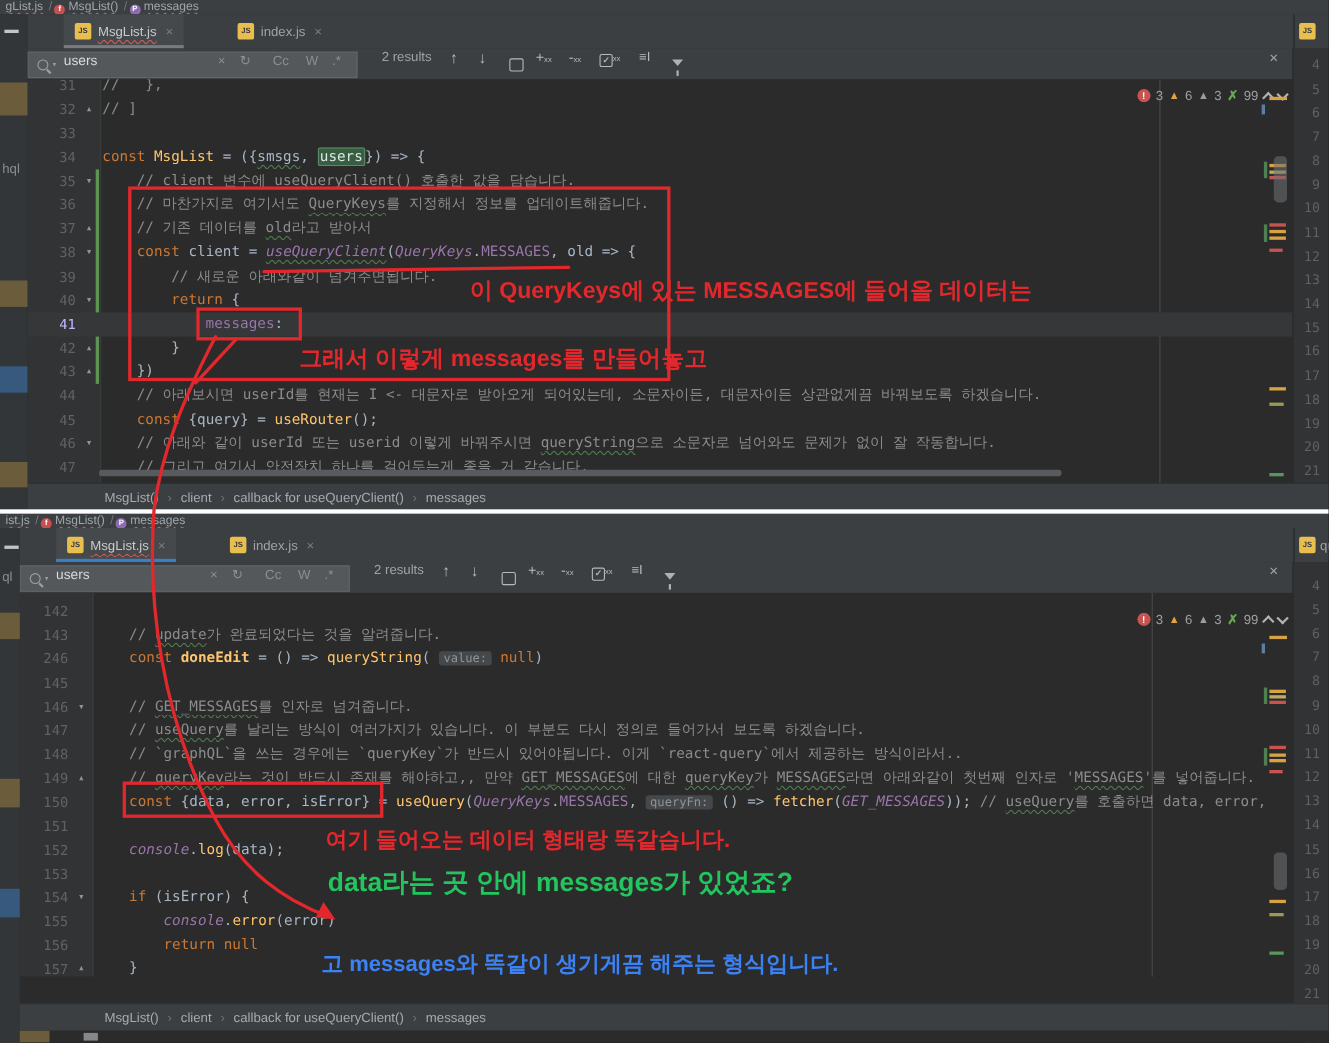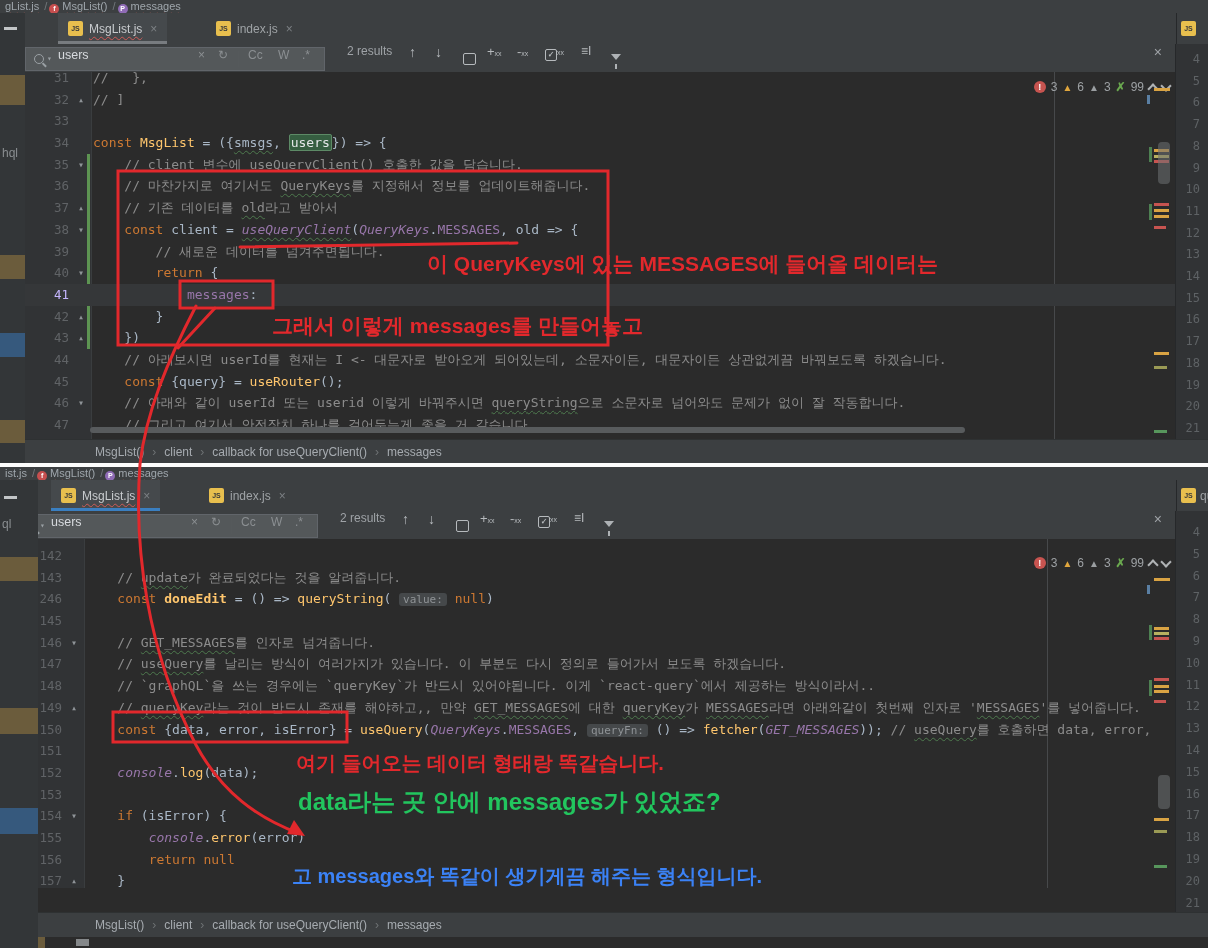--- a/index.html
+++ b/index.html
@@ -146,21 +146,21 @@
         <div class="guide" style="left: 1029px;"></div>
         <div class="rows" style="margin-top: -5px;">
           <div class="row"><span class="num">31</span><span class="tk-c">//   },</span></div>
           <div class="row"><span class="num">32</span><span class="fold">▴</span><span class="tk-c">// ]</span></div>
           <div class="row"><span class="num">33</span></div>
           <div class="row"><span class="num">34</span><span class="tk-k">const </span><span class="tk-f">MsgList</span><span class="tk-d"> = ({</span><span class="tk-w">smsgs</span><span class="tk-d">, </span><span class="tk-hit">users</span><span class="tk-d">}) =&gt; {</span></div>
           <div class="row"><span class="num">35</span><span class="fold">▾</span><span class="tk-c">    // client 변수에 useQueryClient() 호출한 값을 담습니다.</span></div>
           <div class="row"><span class="num">36</span><span class="tk-c">    // 마찬가지로 여기서도 </span><span class="tk-cw">QueryKeys</span><span class="tk-c">를 지정해서 정보를 업데이트해줍니다.</span></div>
           <div class="row"><span class="num">37</span><span class="fold">▴</span><span class="tk-c">    // 기존 데이터를 </span><span class="tk-cw">old</span><span class="tk-c">라고 받아서</span></div>
           <div class="row"><span class="num">38</span><span class="fold">▾</span><span class="tk-d">    </span><span class="tk-k">const </span><span class="tk-d">client = </span><span class="tk-uref">useQueryClient</span><span class="tk-d">(</span><span class="tk-pi">QueryKeys</span><span class="tk-d">.</span><span class="tk-p">MESSAGES</span><span class="tk-d">, old =&gt; {</span></div>
-          <div class="row"><span class="num">39</span><span class="tk-c">        // 새로운 데이터를 넘겨주면됩니다.</span></div>
+          <div class="row"><span class="num">39</span><span class="tk-c">        // 새로운 아래와같이 넘겨주면됩니다.</span></div>
           <div class="row"><span class="num">40</span><span class="fold">▾</span><span class="tk-d">        </span><span class="tk-k">return</span><span class="tk-d"> {</span></div>
           <div class="row cur"><span class="num">41</span><span class="tk-d">            </span><span class="tk-p">messages</span><span class="tk-d">:</span></div>
           <div class="row"><span class="num">42</span><span class="fold">▴</span><span class="tk-d">        }</span></div>
           <div class="row"><span class="num">43</span><span class="fold">▴</span><span class="tk-d">    })</span></div>
           <div class="row"><span class="num">44</span><span class="tk-c">    // 아래보시면 userId를 현재는 I &lt;- 대문자로 받아오게 되어있는데, 소문자이든, 대문자이든 상관없게끔 바꿔보도록 하겠습니다.</span></div>
           <div class="row"><span class="num">45</span><span class="tk-d">    </span><span class="tk-k">const </span><span class="tk-d">{query} = </span><span class="tk-f">useRouter</span><span class="tk-d">();</span></div>
           <div class="row"><span class="num">46</span><span class="fold">▾</span><span class="tk-c">    // 아래와 같이 userId 또는 userid 이렇게 바꿔주시면 </span><span class="tk-cw">queryString</span><span class="tk-c">으로 소문자로 넘어와도 문제가 없이 잘 작동합니다.</span></div>
           <div class="row"><span class="num">47</span><span class="tk-c">    // 그리고 여기서 안전장치 하나를 걸어두는게 좋을 거 같습니다.</span></div>
         </div>
         <div class="hscroll" style="left: 65px; width: 875px; top: 355px;"></div>
@@ -212,21 +212,21 @@
       <div class="rnum" style="top: 331.1px;">17</div>
       <div class="rnum" style="top: 352.8px;">18</div>
       <div class="rnum" style="top: 374.5px;">19</div>
       <div class="rnum" style="top: 396.2px;">20</div>
       <div class="rnum" style="top: 417.9px;">21</div>
       <div class="rnum" style="top: 439.6px;">22</div>
       <div class="statusbar" style="left: 25px; bottom: 0px; padding-left: 70px;"><span>MsgList()</span><span class="ssep">›</span><span>client</span><span class="ssep">›</span><span>callback for useQueryClient()</span><span class="ssep">›</span><span>messages</span></div>
     </div>
     <div class="half" style="top: 467px; height: 481px;">
       <div class="navbar"><span class="nav-item">ist.js</span><span class="nav-sep">/</span><span class="nav-ico" style="background: rgb(198, 79, 79);">f</span><span class="nav-item">MsgList()</span><span class="nav-sep">/</span><span class="nav-ico" style="background: rgb(143, 107, 181);">P</span><span class="nav-item">messages</span></div>
-      <div class="strip" style="width: 18px; padding-left: 20px;">
+      <div class="strip" style="width: 18px;">
         <div class="blk" style="top: 77px; height: 24px; background: rgb(107, 92, 60);"></div>
         <div class="blk" style="top: 228px; height: 26px; background: rgb(107, 92, 60);"></div>
         <div class="blk" style="top: 328px; height: 26px; background: rgb(54, 89, 125);"></div>
         <div class="dash" style="top: 16px;"></div>
         <div class="slabel" style="top: 37px;">ql</div>
       </div>
       <div class="tabbar" style="left: 18px;">
         <div class="tab active" style="left: 33px;">
           <span class="jsbadge">JS</span>
           <span class="wavy">MsgList.js</span>

